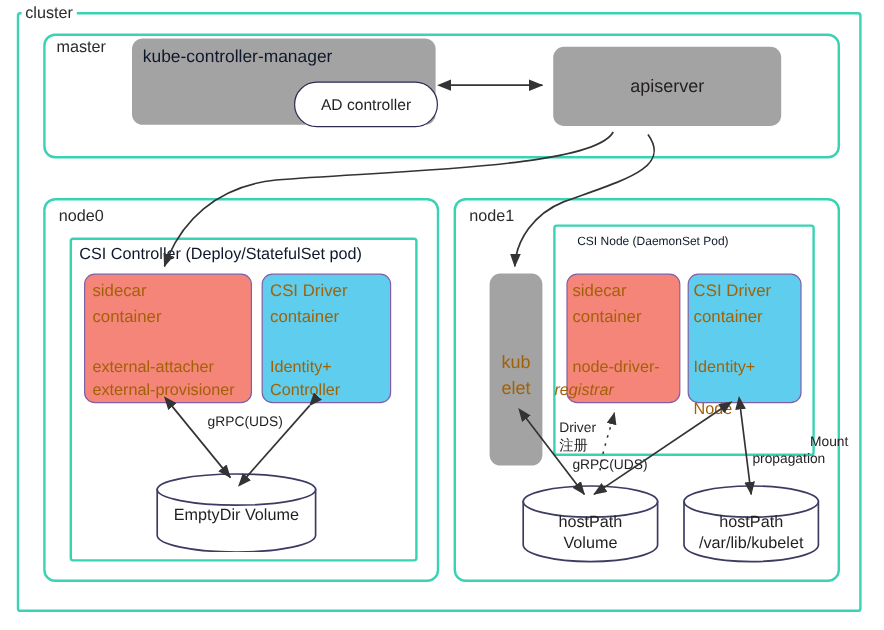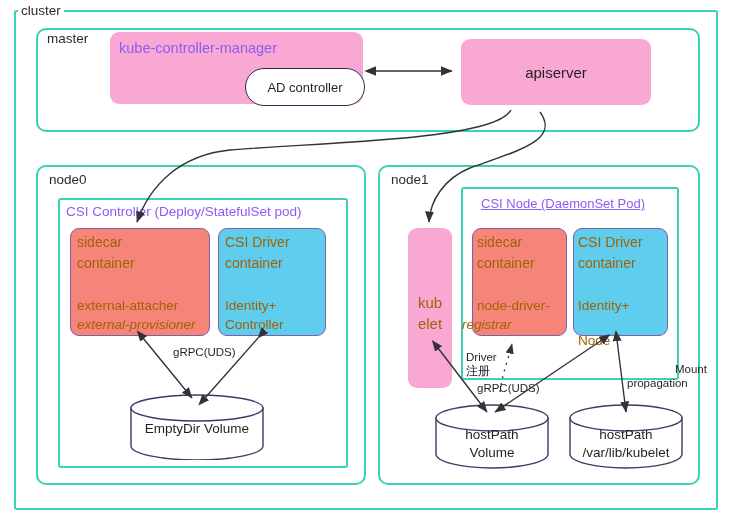--- a/index.html
+++ b/index.html
@@ -39,38 +39,38 @@
     padding:0 3px;
     white-space:nowrap;
     line-height:15px;
   }
   
   .fbox{
     position:absolute;
     box-sizing:border-box;
     border-radius:9px;
   }
-  .beige{ background:#f9a8d4; }
+  .beige{ background:#a3a3a3; }
   .salmon{ background:#f58479; border:1px solid #7f5fa8; }
   .cyan{ background:#5ecdee; border:1px solid #7f5fa8; }
   .pill{
     position:absolute;
     box-sizing:border-box;
     border:1.4px solid #2b2b54;
     border-radius:999px;
     background:#ffffff;
     display:flex; align-items:center; justify-content:center;
     font-size:13px;
     color:#231f20;
     white-space:nowrap;
   }
   .boxtitle{
     position:absolute;
     font-size:14.5px;
-    color:#8b5cf6;
+    color:#0f172a;
     white-space:nowrap;
   }
   .ctext{
     position:absolute;
     font-size:14px;
     line-height:21px;
     color:#a16207;
     white-space:nowrap;
   }
   .ctext.small{font-size:13.5px;}
@@ -128,21 +128,21 @@
   <div class="gbox" style="left:36px;top:165px;width:330px;height:320px;"></div>
   <div class="glabel" style="left:46px;top:172px;">node0</div>
 
   <div class="gbox sharp" style="left:58px;top:198px;width:290px;height:270px;"></div>
   <div class="boxtitle" style="left:66px;top:204px;font-size:13.5px;">CSI Controller  (Deploy/StatefulSet pod)</div>
 
   <div class="fbox salmon" style="left:70px;top:228px;width:140px;height:108px;"></div>
   <div class="ctext" style="left:77px;top:232px;">sidecar</div>
   <div class="ctext" style="left:77px;top:253px;">container</div>
   <div class="ctext small" style="left:77px;top:295px;">external-attacher</div>
-  <div class="ctext small" style="left:77px;top:314px;font-style:italic;">external-provisioner</div>
+  <div class="ctext small" style="left:77px;top:314px;">external-provisioner</div>
 
   <div class="fbox cyan" style="left:218px;top:228px;width:108px;height:108px;"></div>
   <div class="ctext" style="left:225px;top:232px;">CSI Driver</div>
   <div class="ctext" style="left:225px;top:253px;">container</div>
   <div class="ctext small" style="left:225px;top:295px;">Identity+</div>
   <div class="ctext small" style="left:225px;top:314px;">Controller</div>
 
   <div class="anno" style="left:173px;top:345px;">gRPC(UDS)</div>
 
   <div class="cyl" style="left:129px;top:394px;">
@@ -156,21 +156,21 @@
   </div>
 
   <div class="gbox" style="left:378px;top:165px;width:322px;height:320px;"></div>
   <div class="glabel" style="left:388px;top:172px;">node1</div>
 
   <div class="fbox beige" style="left:408px;top:228px;width:44px;height:160px;"></div>
   <div class="ctext centered" style="left:408px;top:292px;width:44px;height:21px;justify-content:center;">kub</div>
   <div class="ctext centered" style="left:408px;top:313px;width:44px;height:21px;justify-content:center;">elet</div>
 
   <div class="gbox sharp" style="left:461px;top:187px;width:218px;height:193px;"></div>
-  <div class="boxtitle" style="left:481px;top:196px;font-size:13px;text-decoration:underline;">CSI Node (DaemonSet Pod)</div>
+  <div class="boxtitle" style="left:481px;top:196px;font-size:10px;">CSI Node (DaemonSet Pod)</div>
 
   <div class="fbox salmon" style="left:472px;top:228px;width:95px;height:108px;"></div>
   <div class="ctext" style="left:477px;top:232px;">sidecar</div>
   <div class="ctext" style="left:477px;top:253px;">container</div>
   <div class="ctext small" style="left:477px;top:295px;">node-driver-</div>
   <div class="ctext small" style="left:462px;top:314px;font-style:italic;">registrar</div>
 
   <div class="fbox cyan" style="left:573px;top:228px;width:95px;height:108px;"></div>
   <div class="ctext" style="left:578px;top:232px;">CSI Driver</div>
   <div class="ctext" style="left:578px;top:253px;">container</div>

